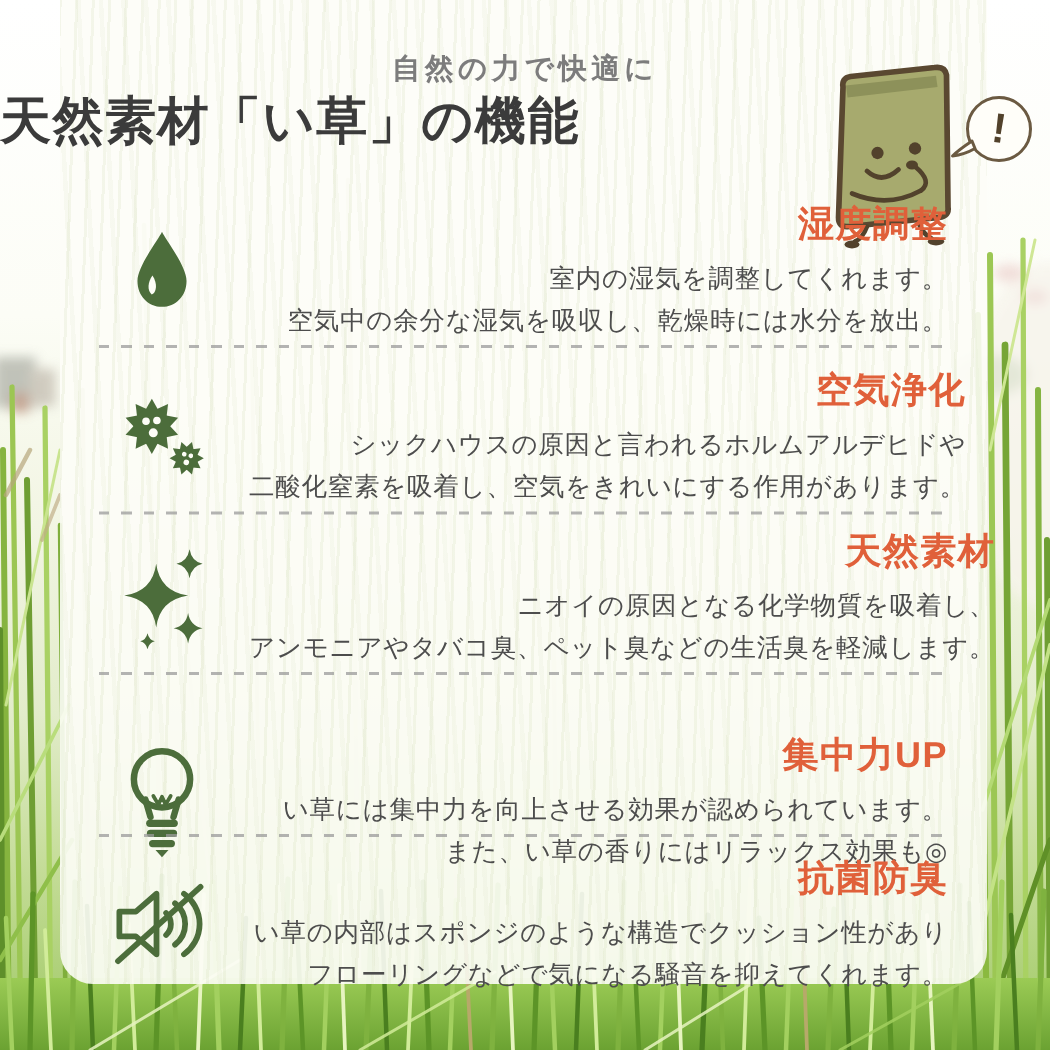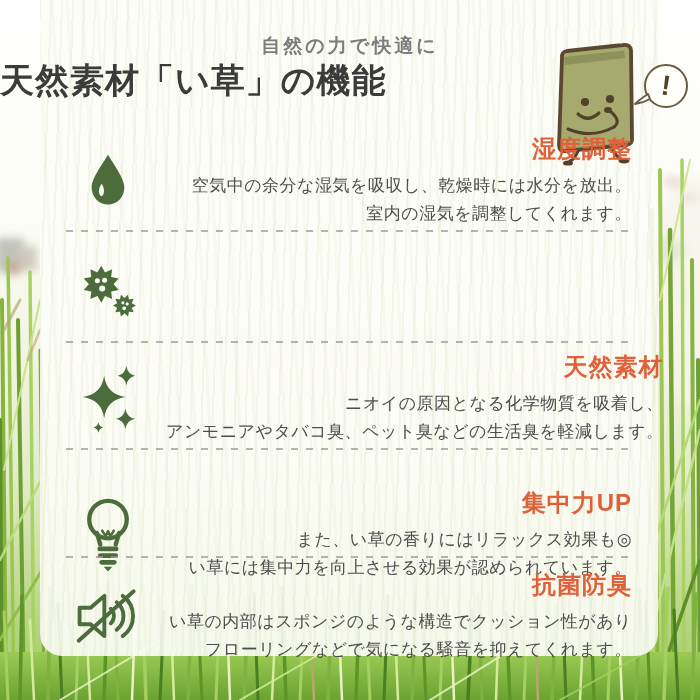--- a/index.html
+++ b/index.html
@@ -240,32 +240,37 @@
 
   <section class="feature f1">
     <div class="icon-col">
       <svg width="40" height="54" viewBox="0 0 44 58">
         <path d="M22 1 C20 6 4 26 4 37 C4 48 12 56 22 56 C32 56 40 48 40 37 C40 26 24 6 22 1 Z" fill="#4c6d3b"></path>
         <path d="M15 33 C11.5 38 11 44 14.5 47 C18 45.5 19 39 15 33 Z" fill="#fdfdf7"></path>
       </svg>
     </div>
     <div class="text-col">
       <h2>湿度調整</h2>
+      <div class="line">室内の湿気を調整してくれます。</div>
       <div class="line">空気中の余分な湿気を吸収し、乾燥時には水分を放出。</div>
-      <div class="line">室内の湿気を調整してくれます。</div>
     </div>
   </section>
   <div class="divider d1"></div>
 
   <section class="feature f2">
     <div class="icon-col">
       <svg width="62" height="62" viewBox="0 0 64 64">
         <use href="#germ" transform="translate(25,25)"></use>
         <use href="#germ" transform="translate(49,47) scale(0.62) rotate(18)"></use>
       </svg>
+    </div>
+    <div class="text-col">
+      <h2>空気浄化</h2>
+      <div class="line">シックハウスの原因と言われるホルムアルデヒドや</div>
+      <div class="line">二酸化窒素を吸着し、空気をきれいにする作用があります。</div>
     </div>
   </section>
   <div class="divider d2"></div>
 
   <section class="feature f3">
     <div class="icon-col">
       <svg width="58" height="72" viewBox="0 0 60 74" fill="#4c6d3b">
         <path d="M26 14 Q28.5 33 48 36 Q28.5 39 26 58 Q23.5 39 4 36 Q23.5 33 26 14 Z"></path>
         <path d="M49 4 Q50.5 12.5 58 14 Q50.5 15.5 49 24 Q47.5 15.5 40 14 Q47.5 12.5 49 4 Z"></path>
         <path d="M48 48 Q49.5 57 58 58.5 Q49.5 60 48 69 Q46.5 60 38 58.5 Q46.5 57 48 48 Z"></path>
@@ -287,22 +292,22 @@
         <path d="M14.5 39 L18 51 M37.5 39 L34 51" stroke="#4c6d3b" stroke-width="4.5" stroke-linecap="round"></path>
         <path d="M20 36.5 L23.5 42.5 L26 37 L28.5 42.5 L32 36.5" fill="none" stroke="#4c6d3b" stroke-width="2.6" stroke-linecap="round" stroke-linejoin="round"></path>
         <rect x="15" y="53" width="22" height="5" rx="2.5" fill="#4c6d3b"></rect>
         <rect x="15.5" y="60" width="21" height="5" rx="2.5" fill="#4c6d3b"></rect>
         <rect x="17" y="67" width="18" height="5" rx="2.5" fill="#4c6d3b"></rect>
         <path d="M21.5 74 H30.5 L26 79 Z" fill="#4c6d3b"></path>
       </svg>
     </div>
     <div class="text-col">
       <h2>集中力UP</h2>
+      <div class="line">い草には集中力を向上させる効果が認められています。</div>
       <div class="line">また、い草の香りにはリラックス効果も◎</div>
-      <div class="line">い草には集中力を向上させる効果が認められています。</div>
     </div>
   </section>
   <div class="divider d4"></div>
 
   <section class="feature f5">
     <div class="icon-col">
       <svg width="66" height="60" viewBox="0 0 72 64" fill="none" stroke="#4c6d3b" stroke-width="4.2" stroke-linecap="round" stroke-linejoin="round">
         <path d="M5 23 H17 L32 10 V54 L17 41 H5 Z"></path>
         <path d="M39 24 A11 11 0 0 1 39 40"></path>
         <path d="M45.5 17 A19 19 0 0 1 45.5 47"></path>

